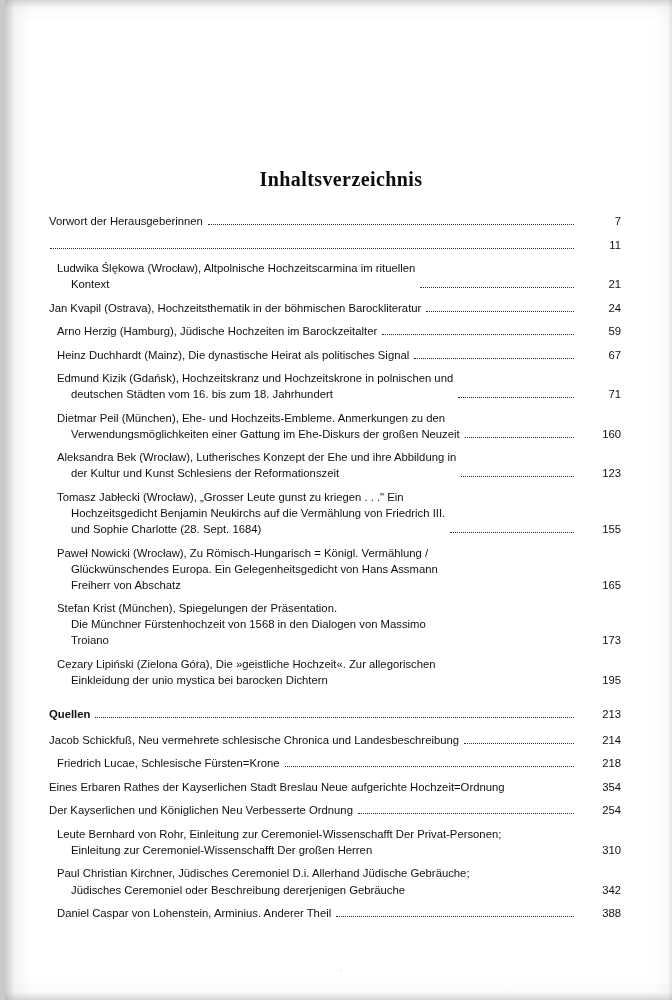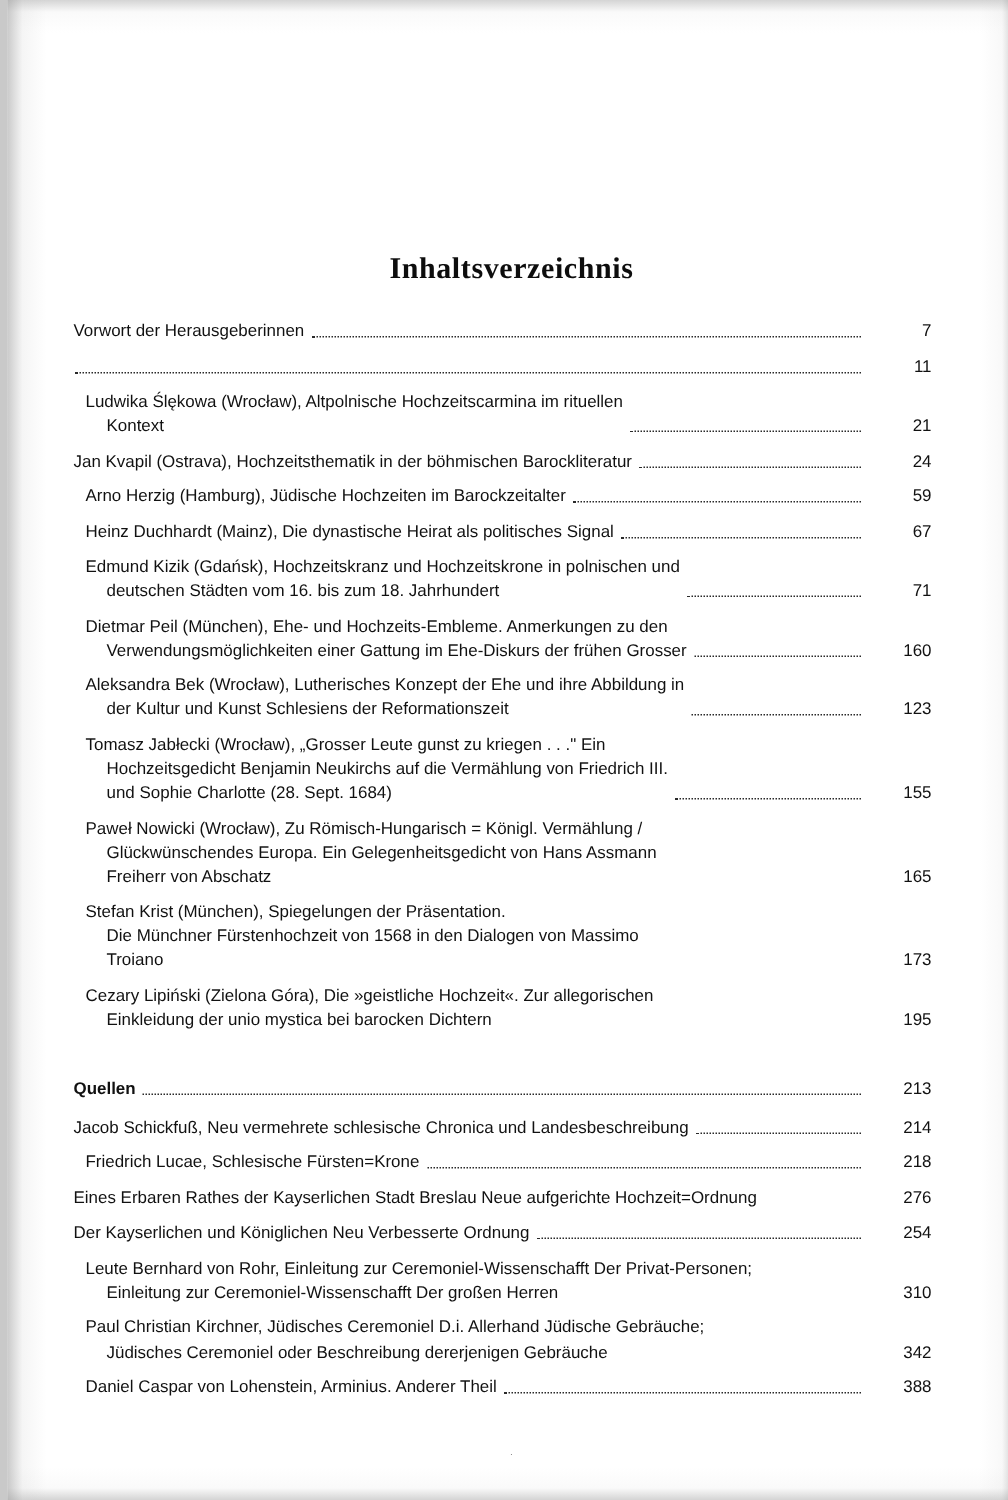--- a/index.html
+++ b/index.html
@@ -70,21 +70,21 @@
     flex: 0 0 42px;
     text-align: right;
     font-size: 11.3px;
     padding-right: 16px;
     white-space: nowrap;
   }
   .entry.section .txt {
     font-weight: bold;
   }
   .entry.section {
-    margin-top: 30px;
+    margin-top: 18px;
     margin-bottom: 10px;
   }
   .entry.nodots .dots {
     border-bottom: none;
   }
   .multi .txt .l2 {
     display: block;
     padding-left: 14px;
   }
   .footer-mark {
@@ -150,21 +150,21 @@
           <span>Edmund Kizik (Gdańsk), Hochzeitskranz und Hochzeitskrone in polnischen und</span>
           <span class="l2">deutschen Städten vom 16. bis zum 18. Jahrhundert</span>
         </span>
         <span class="dots"></span>
         <span class="pg">71</span>
       </div>
 
       <div class="entry ind1 multi">
         <span class="txt">
           <span>Dietmar Peil (München), Ehe- und Hochzeits-Embleme. Anmerkungen zu den</span>
-          <span class="l2">Verwendungsmöglichkeiten einer Gattung im Ehe-Diskurs der frühen Grosser</span>
+          <span class="l2">Verwendungsmöglichkeiten einer Gattung im Ehe-Diskurs der großen Neuzeit</span>
         </span>
         <span class="dots"></span>
         <span class="pg">160</span>
       </div>
 
       <div class="entry ind1 multi">
         <span class="txt">
           <span>Aleksandra Bek (Wrocław), Lutherisches Konzept der Ehe und ihre Abbildung in</span>
           <span class="l2">der Kultur und Kunst Schlesiens der Reformationszeit</span>
         </span>
@@ -225,21 +225,21 @@
 
       <div class="entry ind1">
         <span class="txt">Friedrich Lucae,  Schlesische Fürsten=Krone</span>
         <span class="dots"></span>
         <span class="pg">218</span>
       </div>
 
       <div class="entry ind0 nodots">
         <span class="txt">Eines Erbaren Rathes der Kayserlichen Stadt Breslau Neue aufgerichte Hochzeit=Ordnung</span>
         <span class="dots"></span>
-        <span class="pg">276</span>
+        <span class="pg">354</span>
       </div>
 
       <div class="entry ind0">
         <span class="txt">Der Kayserlichen und Königlichen Neu Verbesserte Ordnung</span>
         <span class="dots"></span>
         <span class="pg">254</span>
       </div>
 
       <div class="entry ind1 multi nodots">
         <span class="txt">

